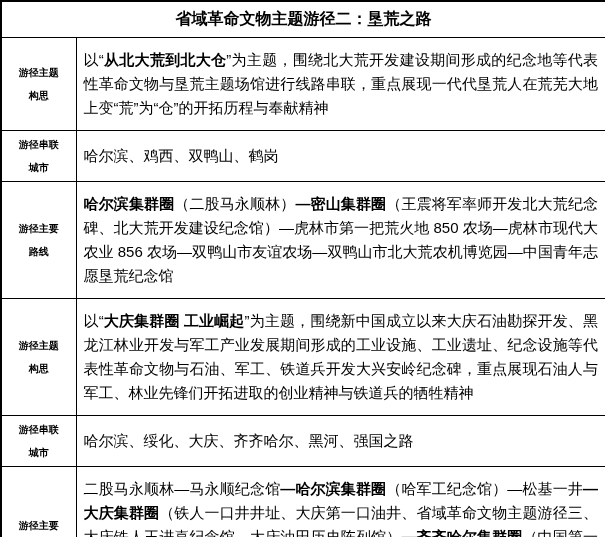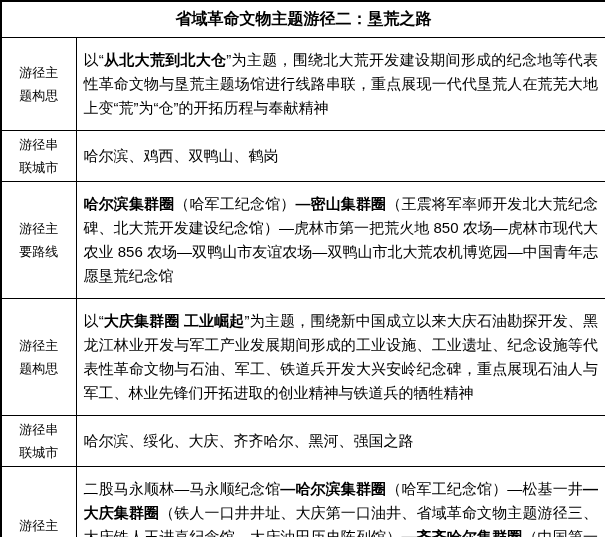--- a/index.html
+++ b/index.html
@@ -27,22 +27,22 @@
 
   td.header-cell {
     text-align: center;
     font-weight: bold;
     font-size: 16px;
     line-height: 20px;
     padding: 2px 4px;
   }
   td.label-cell {
     text-align: center;
-    font-weight: normal;
-    font-size: 13px;
+    font-weight: bold;
+    font-size: 10px;
     line-height: 23px;
     padding: 2px 15px;
   }
   td.content-cell {
     font-size: 15px;
     line-height: 24px;
     padding: 10px 7px;
     text-align: justify;
     text-justify: inter-ideograph;
   }
@@ -74,21 +74,21 @@
     <tr class="r-s1-idea">
       <td class="label-cell">游径主题构思</td>
       <td class="content-cell"><span>以“</span><b>从北大荒到北大仓</b><span>”为主题，围绕北大荒开发建设期间形成的纪念地等代表性革命文物与垦荒主题场馆进行线路串联，重点展现一代代垦荒人在荒芜大地上变“荒”为“仓”的开拓历程与奉献精神</span></td>
     </tr>
     <tr class="r-s1-city">
       <td class="label-cell">游径串联城市</td>
       <td class="content-cell"><span>哈尔滨、鸡西、双鸭山、鹤岗</span></td>
     </tr>
     <tr class="r-s1-line">
       <td class="label-cell">游径主要路线</td>
-      <td class="content-cell"><b>哈尔滨集群圈</b><span>（哈军工纪念馆）</span><b>—密山集群圈</b><span>（王震将军率师开发北大荒纪念碑、北大荒开发建设纪念馆）—虎林市第一把荒火地 850 农场—虎林市现代大农业 856 农场—双鸭山市友谊农场—双鸭山市北大荒农机博览园—中国青年志愿垦荒纪念馆</span></td>
+      <td class="content-cell"><b>哈尔滨集群圈</b><span>（二股马永顺林）</span><b>—密山集群圈</b><span>（王震将军率师开发北大荒纪念碑、北大荒开发建设纪念馆）—虎林市第一把荒火地 850 农场—虎林市现代大农业 856 农场—双鸭山市友谊农场—双鸭山市北大荒农机博览园—中国青年志愿垦荒纪念馆</span></td>
     </tr>
 
     <tr class="r-s2-idea">
       <td class="label-cell">游径主题构思</td>
       <td class="content-cell"><span>以“</span><b>大庆集群圈 工业崛起</b><span>”为主题，围绕新中国成立以来大庆石油勘探开发、黑龙江林业开发与军工产业发展期间形成的工业设施、工业遗址、纪念设施等代表性革命文物与石油、军工、铁道兵开发大兴安岭纪念碑，重点展现石油人与军工、林业先锋们开拓进取的创业精神与铁道兵的牺牲精神</span></td>
     </tr>
     <tr class="r-s2-city">
       <td class="label-cell">游径串联城市</td>
       <td class="content-cell"><span>哈尔滨、绥化、大庆、齐齐哈尔、黑河、强国之路</span></td>
     </tr>

